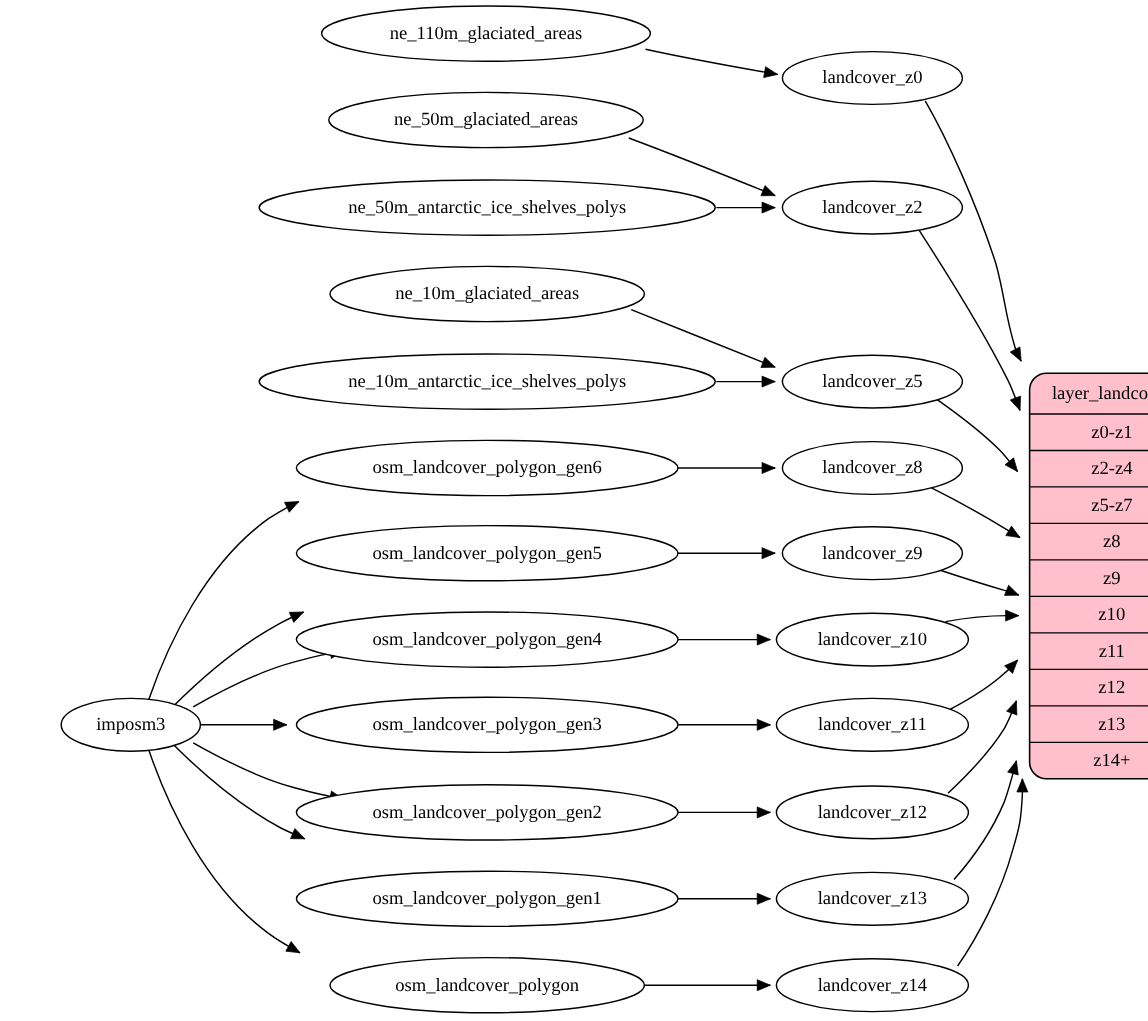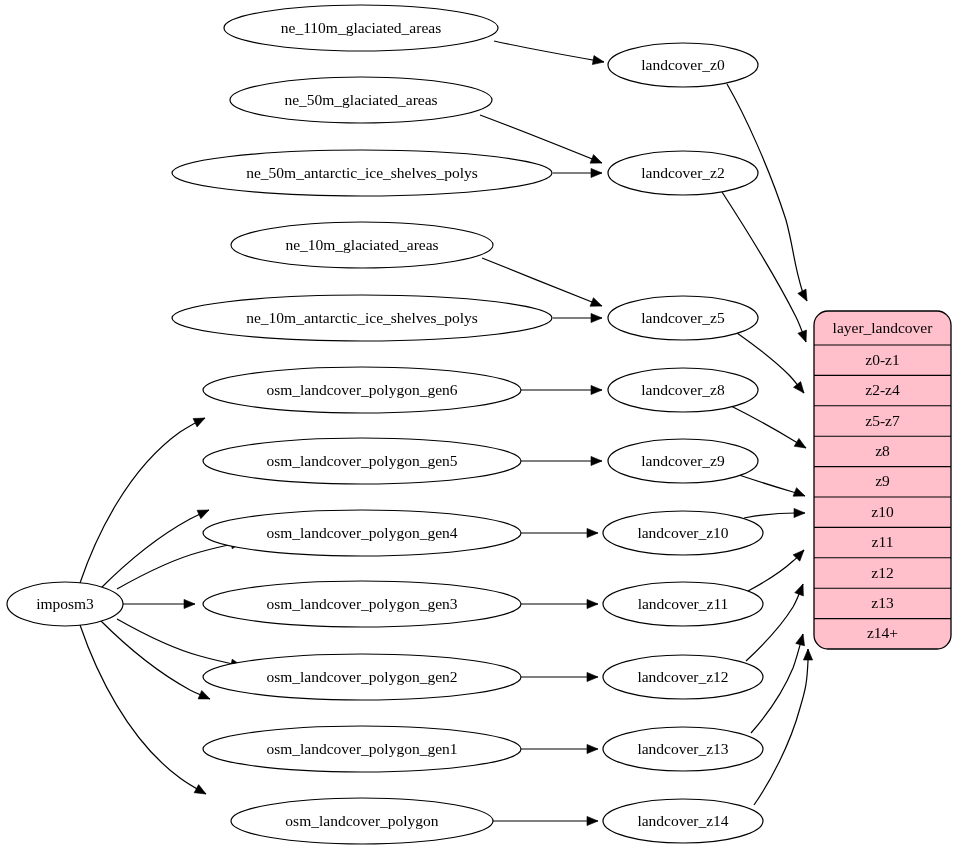--- a/index.html
+++ b/index.html
@@ -10,20 +10,21 @@
   body {
     width: 957px;
     height: 851px;
     overflow: hidden;
     font-family: "Liberation Serif", "DejaVu Serif", serif;
   }
   #graph-root {
     position: relative;
     width: 792px;
     height: 851px;
+    padding-left: 44px;
   }
   svg#graph-svg {
     display: block;
     width: 957px;
     height: 851px;
   }
   .node-ellipse {
     fill: #ffffff;
     stroke: #000000;
     stroke-width: 1.2px;

